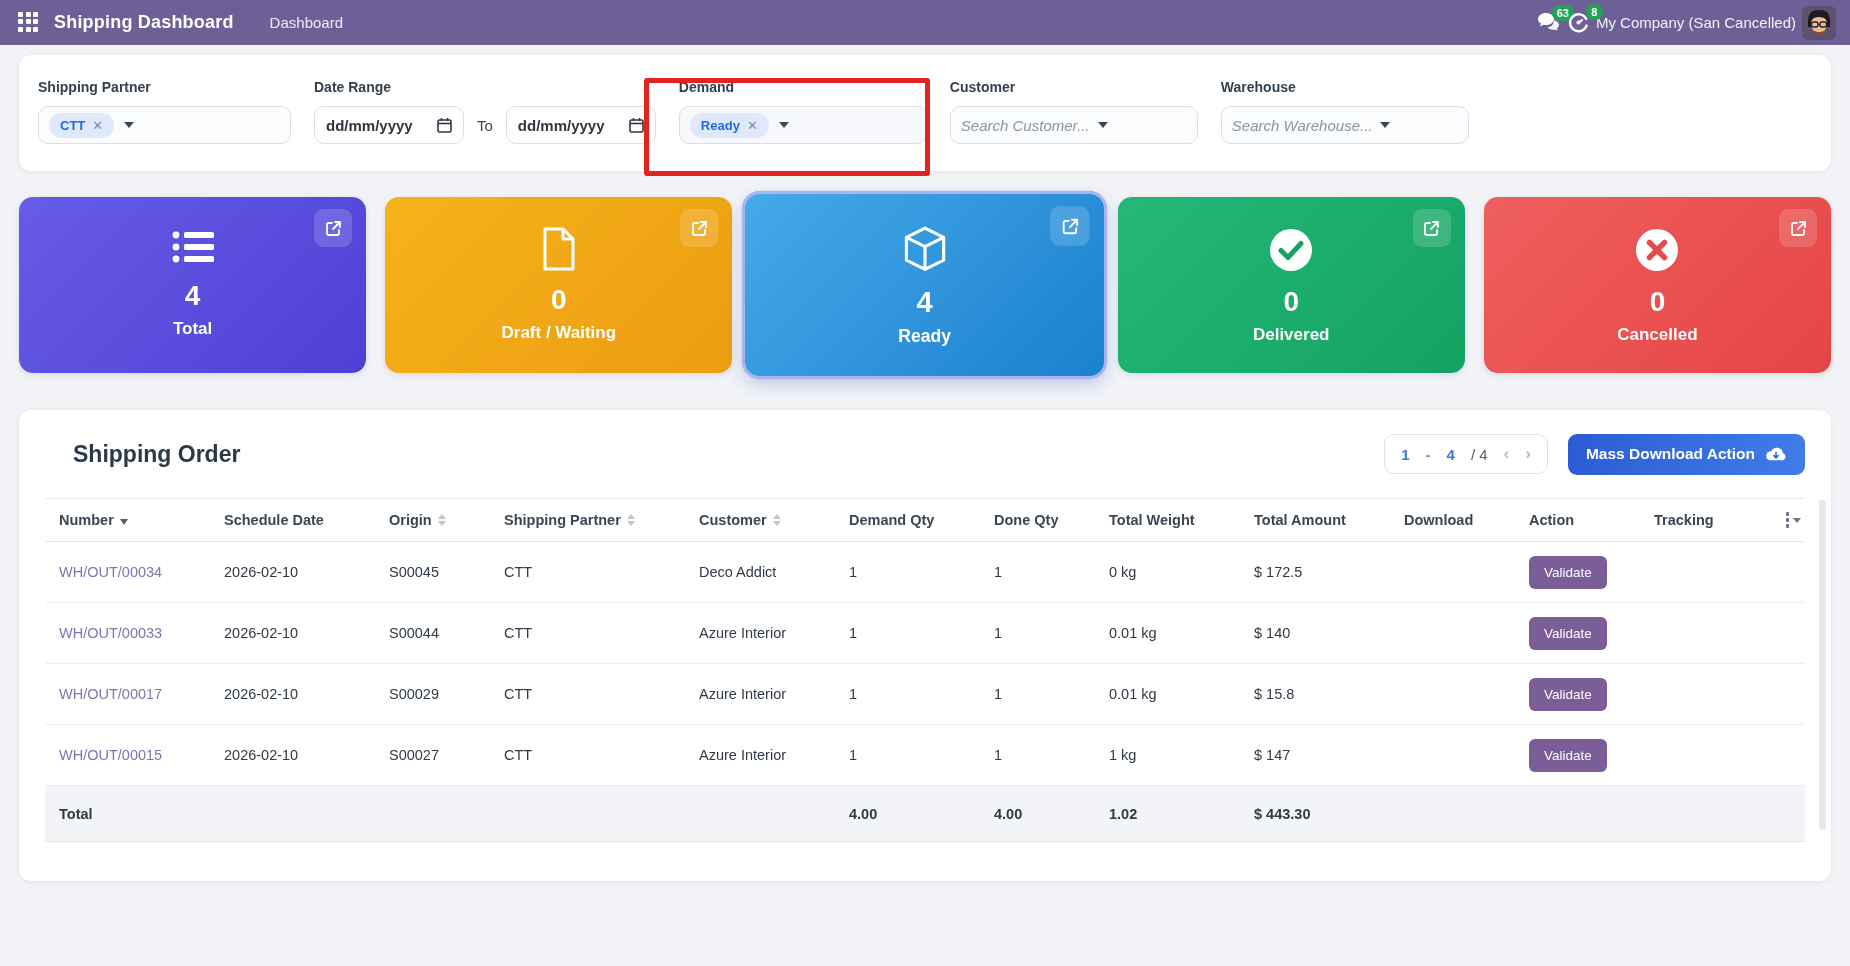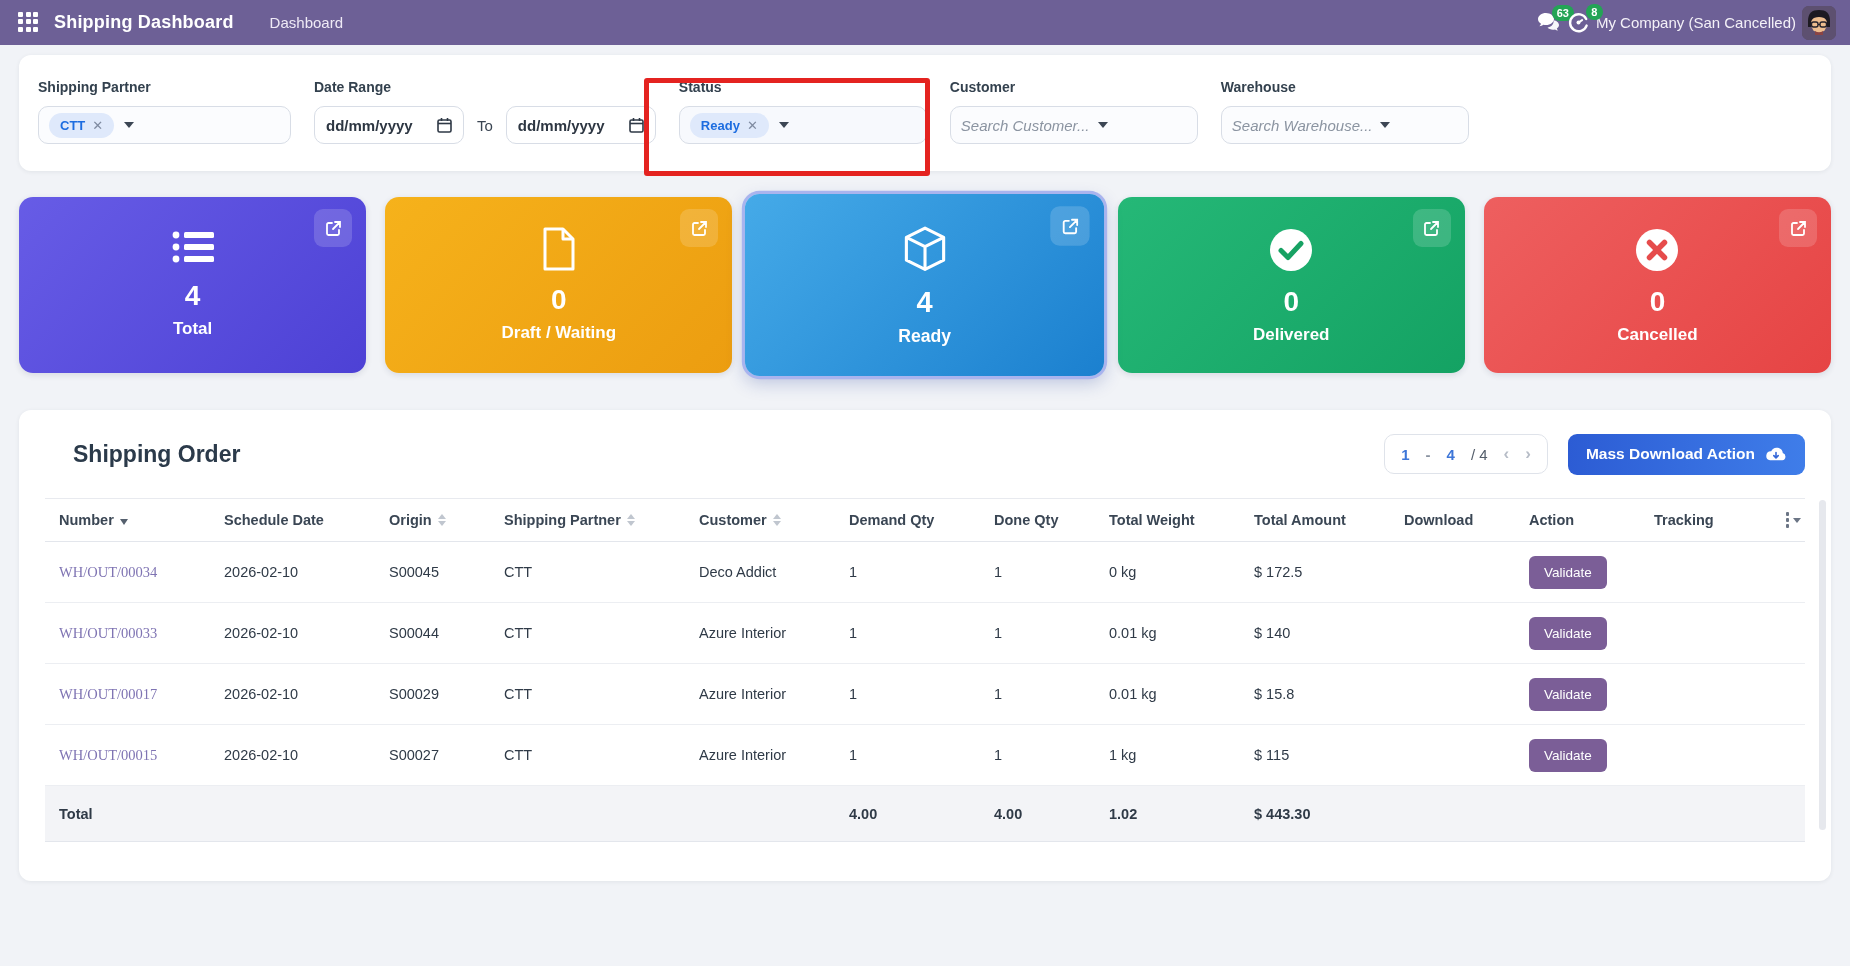--- a/index.html
+++ b/index.html
@@ -114,21 +114,21 @@
   .trow{
     display:grid;
     grid-template-columns:165px 165px 115px 195px 150px 145px 115px 145px 150px 125px 125px 120px 1fr;
     align-items:center;
   }
   .thead{ height:44px; border-top:1px solid #e8eaef; border-bottom:1px solid #e3e6ec; }
   .th{ font-size:14.5px; font-weight:700; color:#3a4654; display:flex; align-items:center; gap:6px; padding-left:14px;text-align:center;}
   .th:first-child{ padding-left:14px; }
   .tbody-row{ height:61px; border-bottom:1px solid #eceef2; font-size:14.5px; }
   .td{ padding-left:14px; color:#2f3a47; }
-  .col-number{ color:#7f74b3; cursor:pointer;font-family:Liberation Serif, serif; }
+  .col-number{ color:#7f74b3; cursor:pointer; }
   .validate-btn{
     background:#7b5e97; color:#fff; border:none; border-radius:6px; font-size:13.5px;
     padding:9px 15px; cursor:pointer; font-family:"Liberation Sans", sans-serif;
   }
   .total-row{ height:56px; background:#f3f4f7; border-bottom:1px solid #e3e6ec; font-weight:700; font-size:14.5px;}
   .sort-down{ width:0; height:0; border-left:4.5px solid transparent; border-right:4.5px solid transparent;
     border-top:6px solid #55606e; margin-top:3px;}
   .sort-updown{ display:flex; flex-direction:column; gap:2px; }
   .sort-updown i{ display:block; width:0; height:0; border-left:4px solid transparent; border-right:4px solid transparent; }
   .sort-updown .u{ border-bottom:5px solid #c0c6cf; }
@@ -222,21 +222,21 @@
         <svg width="15" height="16" viewBox="0 0 15 16">
           <rect x="1" y="3" width="13" height="12" rx="1.5" fill="none" stroke="#2e3845" stroke-width="1.6"></rect>
           <path d="M1 6.5h13" stroke="#2e3845" stroke-width="1.6"></path>
           <path d="M4.5 1v3M10.5 1v3" stroke="#2e3845" stroke-width="1.6"></path>
         </svg>
       </div>
     </div>
   </div>
 
   <div class="fgroup">
-    <div class="flabel">Status</div>
+    <div class="flabel">Demand</div>
     <div class="fbox w-status">
       <span class="pill">
         <span>Ready</span>
         <span class="x">✕</span>
       </span>
       <span class="caret"></span>
     </div>
   </div>
 
   <div class="fgroup">
@@ -470,21 +470,21 @@
         </div>
         <div class="trow tbody-row">
           <div class="td col-number">WH/OUT/00015</div>
           <div class="td col-schedule_date">2026-02-10</div>
           <div class="td col-origin">S00027</div>
           <div class="td col-partner">CTT</div>
           <div class="td col-customer">Azure Interior</div>
           <div class="td col-demand_qty">1</div>
           <div class="td col-done_qty">1</div>
           <div class="td col-total_weight">1 kg</div>
-          <div class="td col-total_amount">$ 115</div>
+          <div class="td col-total_amount">$ 147</div>
           <div class="td col-download"></div>
           <div class="td col-action"><button class="validate-btn">Validate</button></div>
           <div class="td col-tracking"></div>
           <div></div>
         </div>
       </div>
     <div class="trow total-row" id="table-total">
         <div class="td">Total</div>
         <div class="td"></div>
         <div class="td"></div>

